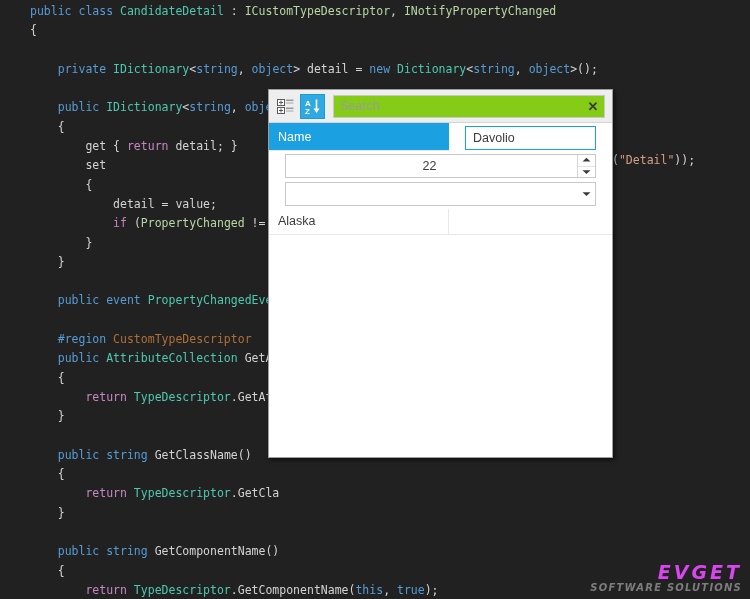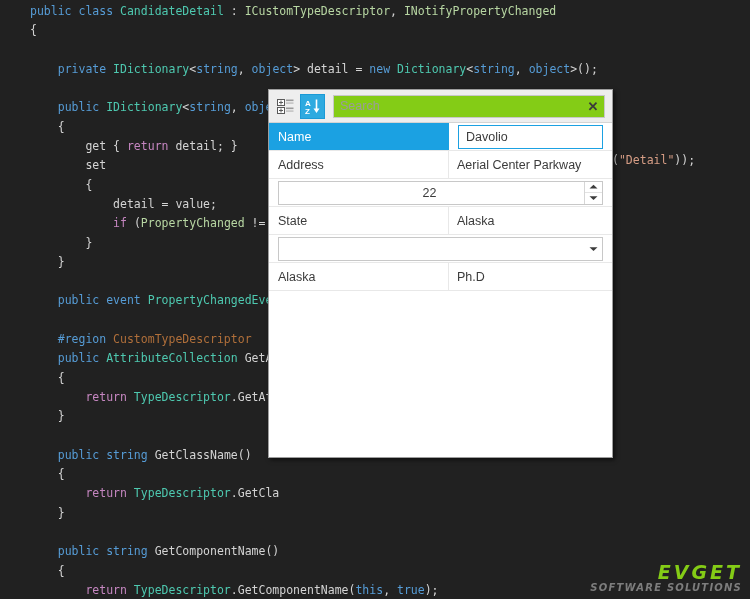--- a/index.html
+++ b/index.html
@@ -170,21 +170,21 @@
     display: flex;
     align-items: center;
     padding-left: 8px;
     box-sizing: border-box;
     font-size: 12.5px;
     color: #3b3b3b;
     background: #ffffff;
     position: relative;
   }
   .pg-val.editor-text {
-    padding: 8px;
+    padding: 15px;
   }
   .editor-box {
     margin: 1px 1px 1px 1px;
     height: 24px;
     width: 100%;
     border: 1px solid #1ba1e2;
     box-sizing: border-box;
     display: flex;
     align-items: center;
     padding-left: 7px;
@@ -261,21 +261,21 @@
 </head>
 <body>
 
 <div id="screen">
 
   <div id="code"><div class="ln"><span class="kw">public </span><span class="kw">class </span><span class="typ">CandidateDetail</span><span class="pun"> : </span><span class="ifc">ICustomTypeDescriptor</span><span class="pun">, </span><span class="ifc">INotifyPropertyChanged</span></div><div class="ln"><span class="pun">{</span></div><div class="ln"> </div><div class="ln">    <span class="kw">private </span><span class="typ">IDictionary</span><span class="pun">&lt;</span><span class="kw">string</span><span class="pun">, </span><span class="kw">object</span><span class="pun">&gt; detail = </span><span class="kw">new </span><span class="typ">Dictionary</span><span class="pun">&lt;</span><span class="kw">string</span><span class="pun">, </span><span class="kw">object</span><span class="pun">&gt;();</span></div><div class="ln"> </div><div class="ln">    <span class="kw">public </span><span class="typ">IDictionary</span><span class="pun">&lt;</span><span class="kw">string</span><span class="pun">, </span><span class="kw">object</span><span class="pun">&gt; Detail</span></div><div class="ln">    <span class="pun">{</span></div><div class="ln">        <span class="pun">get { </span><span class="kwc">return </span><span class="pun">detail; }</span></div><div class="ln">        <span class="pun">set</span></div><div class="ln">        <span class="pun">{</span></div><div class="ln">            <span class="pun">detail = value;</span></div><div class="ln">            <span class="kwc">if </span><span class="pun">(</span><span class="ifc">PropertyChanged</span><span class="pun"> != n</span></div><div class="ln">        <span class="pun">}</span></div><div class="ln">    <span class="pun">}</span></div><div class="ln"> </div><div class="ln">    <span class="kw">public </span><span class="kw">event </span><span class="typ">PropertyChangedEven</span></div><div class="ln"> </div><div class="ln">    <span class="blu">#region </span><span class="reg">CustomTypeDescriptor</span></div><div class="ln">    <span class="kw">public </span><span class="typ">AttributeCollection</span><span class="pun"> GetAtt</span></div><div class="ln">    <span class="pun">{</span></div><div class="ln">        <span class="kwc">return </span><span class="typ">TypeDescriptor</span><span class="pun">.GetAtt</span></div><div class="ln">    <span class="pun">}</span></div><div class="ln"> </div><div class="ln">    <span class="kw">public </span><span class="kw">string </span><span class="pun">GetClassName()</span></div><div class="ln">    <span class="pun">{</span></div><div class="ln">        <span class="kwc">return </span><span class="typ">TypeDescriptor</span><span class="pun">.GetCla</span></div><div class="ln">    <span class="pun">}</span></div><div class="ln"> </div><div class="ln">    <span class="kw">public </span><span class="kw">string </span><span class="pun">GetComponentName()</span></div><div class="ln">    <span class="pun">{</span></div><div class="ln">        <span class="kwc">return </span><span class="typ">TypeDescriptor</span><span class="pun">.GetComponentName(</span><span class="blu">this</span><span class="pun">, </span><span class="blu">true</span><span class="pun">);</span></div></div>
 
   <div id="code-overlay" style="position: absolute; font-family: &quot;DejaVu Sans Mono&quot;, &quot;Liberation Mono&quot;, monospace; font-size: 11.5px; color: rgb(212, 212, 212); white-space: pre; left: 612px; top: 153px;"><span style="color:#d4d4d4">(</span><span style="color:#d69d85">"Detail"</span><span style="color:#d4d4d4">));</span></div>
 
   <div id="watermark">
-    <div id="wm-main" style="color: #84cc16;">EVGET</div>
+    <div id="wm-main" style="color: #d946ef;">EVGET</div>
     <div id="wm-sub">SOFTWARE SOLUTIONS</div>
   </div>
 
   <div id="propgrid">
 
     <div id="pg-toolbar">
 
       <div class="tb-btn" id="btn-categorized">
         <svg width="17" height="17" viewBox="0 0 17 17">
           <rect x="0.5" y="1.5" width="7" height="6" fill="#ffffff" stroke="#5a5a5a"></rect>
@@ -306,24 +306,20 @@
 
     <div id="pg-rows">
 
       <div class="pg-row selected">
         <div class="pg-name" style="background: rgb(27, 161, 226); border-right-color: rgb(27, 161, 226);">Name</div>
         <div class="pg-val editor-text">
           <div class="editor-box" style="border-color: rgb(27, 161, 226);">Davolio</div>
         </div>
       </div>
 
-      <div class="pg-row">
-        <div class="pg-name">Address</div>
-        <div class="pg-val">Aerial Center Parkway</div>
-      </div>
 
       <div class="pg-row">
         <div class="pg-val editor-text">
           <div class="spin-box">
             <div class="spin-value">22</div>
             <div class="spin-btns">
               <div class="spin-up">
                 <svg width="9" height="6" viewBox="0 0 9 6">
                   <path d="M0.5 4.5 L4.5 0.8 L8.5 4.5 Z" fill="#3b3b3b"></path>
                 </svg>
@@ -331,39 +327,34 @@
               <div class="spin-down">
                 <svg width="9" height="6" viewBox="0 0 9 6">
                   <path d="M0.5 1.2 L4.5 5 L8.5 1.2 Z" fill="#3b3b3b"></path>
                 </svg>
               </div>
             </div>
           </div>
         </div>
       </div>
 
-      <div class="pg-row">
-        <div class="pg-name">State</div>
-        <div class="pg-val">Alaska</div>
-      </div>
 
       <div class="pg-row">
         <div class="pg-val editor-text">
           <div class="combo-box">
             <div class="combo-text"></div>
             <div class="combo-arrow">
               <svg width="9" height="6" viewBox="0 0 9 6">
                 <path d="M0.5 1.2 L4.5 5 L8.5 1.2 Z" fill="#3b3b3b"></path>
               </svg>
             </div>
           </div>
         </div>
       </div>
 
       <div class="pg-row">
         <div class="pg-name">Alaska</div>
-        <div class="pg-val">Ph.D</div>
       </div>
 
       <div id="pg-empty"></div>
     </div>
   </div>
 </div>
 
 </body></html>

